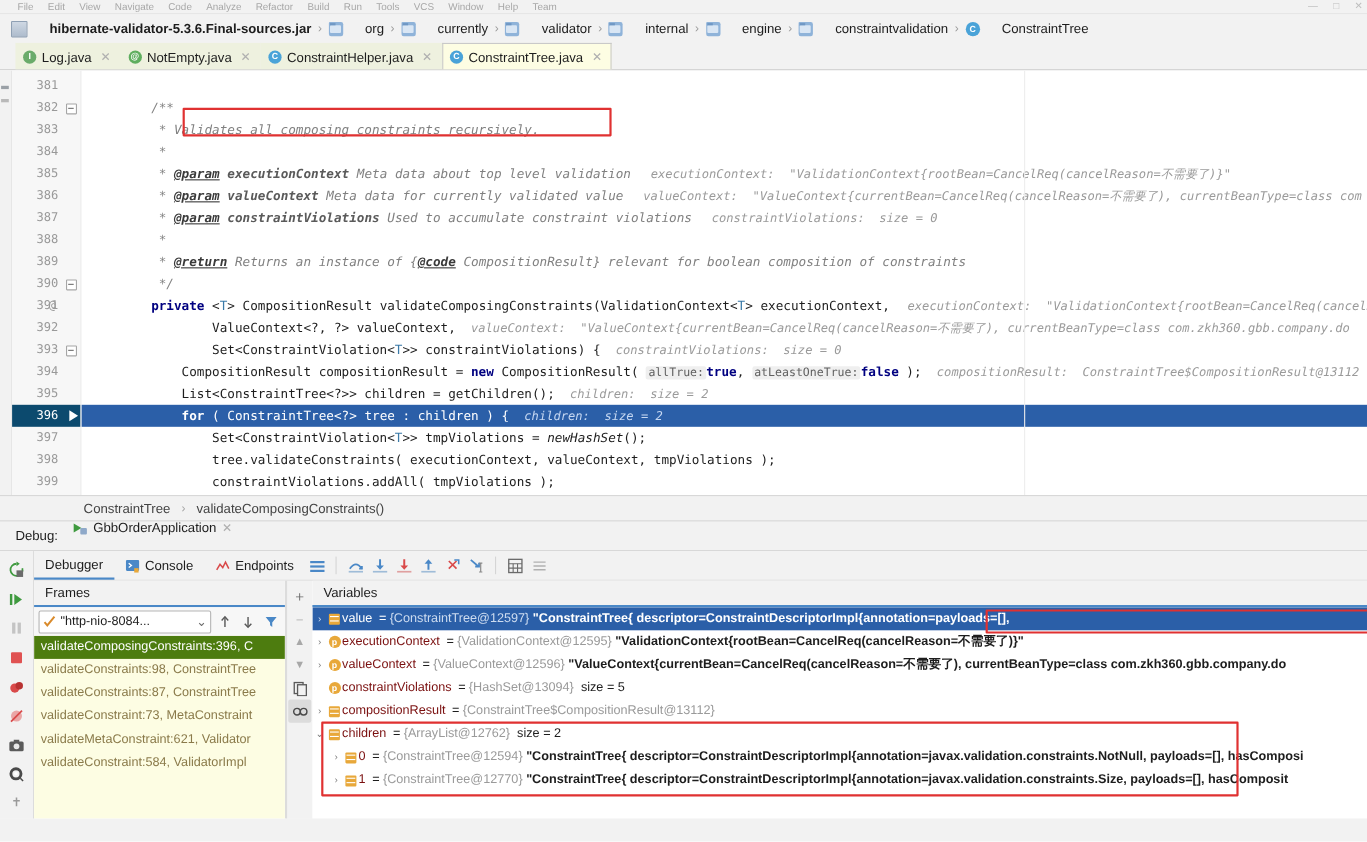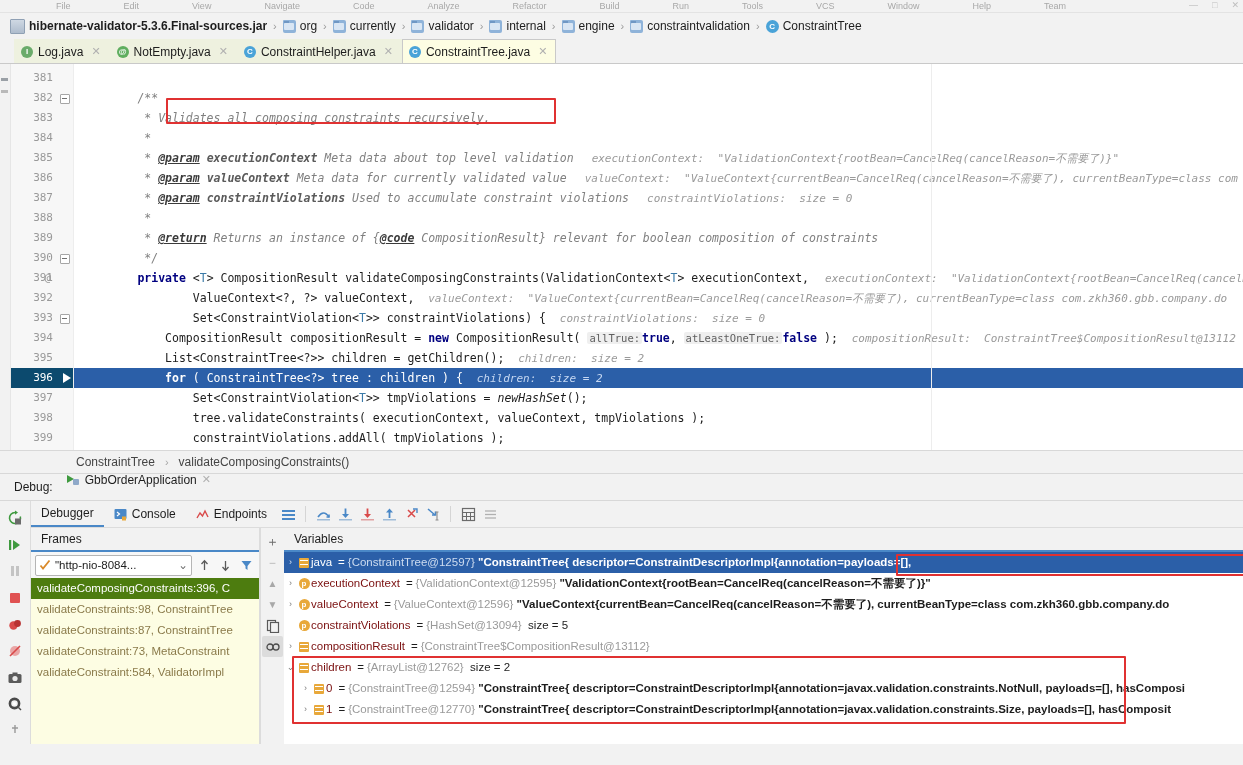--- a/index.html
+++ b/index.html
@@ -8,28 +8,28 @@
     background:#f2f2f2;
     font-family:"Liberation Sans", sans-serif;
     font-size:12px;color:#1d1d1d;
     -webkit-font-smoothing:antialiased;
   }
   .app{position:relative;width:1243px;height:765px;}
 
   
   .menubar{height:12px;background:#f2f2f2;display:flex;align-items:center;
     padding-left:16px;gap:13px;overflow:hidden;border-bottom:1px solid #e3e3e3;}
-  .menubar .mi{font-size:9px;color:#6a6a6a;line-height:9px;opacity:.55;white-space:nowrap;margin-left:40px;}
+  .menubar .mi{font-size:9px;color:#6a6a6a;line-height:9px;opacity:.55;white-space:nowrap;}
   .menubar .winbtns{position:absolute;right:4px;top:0;display:flex;gap:14px;}
   .menubar .winbtns span{font-size:9px;color:#8a8a8a;opacity:.5;}
 
   
   .crumbbar{height:26px;background:#f2f2f2;display:flex;align-items:center;
     padding-left:8px;}
-  .crumb{display:flex;align-items:center;gap:4px;padding:0 2px;white-space:nowrap;}
+  .crumb{display:flex;align-items:center;gap:20px;padding:0 2px;white-space:nowrap;}
   .crumb .lbl{font-size:12px;color:#1d1d1d;}
   .crumb.jar .lbl{font-weight:bold;}
   .sep{color:#9a9a9a;font-size:11px;margin:0 4px;}
   .ic{display:inline-block;width:13px;height:13px;position:relative;flex:0 0 13px;}
   .ic-jar{background:linear-gradient(#cfd8e3,#aebccd);border:1px solid #8fa0b4;border-radius:1px;}
   .ic-folder{background:#8fb3d9;border-radius:1px 2px 2px 2px;}
   .ic-folder:before{content:"";position:absolute;left:1px;top:3px;width:10px;height:7px;
     background:#d9e6f4;border-radius:1px;}
   .ic-folder:after{content:"";position:absolute;left:1px;top:1px;width:5px;height:2px;background:#6f97c4;}
   .ic-class{border-radius:50%;background:#4aa3d8;color:#fff;font-size:8px;
@@ -87,21 +87,21 @@
   
   .navbar2{height:22px;background:#f2f2f2;border-top:1px solid #d8d8d8;
     display:flex;align-items:center;padding-left:76px;gap:6px;}
   .navbar2 .lbl{font-size:12px;color:#444;}
   .navbar2 .sep{color:#a5a5a5;}
 
   
   .dbgbar{height:26px;background:#f2f2f2;border-top:1px solid #d8d8d8;
     display:flex;align-items:center;padding-left:14px;gap:8px;}
   .dbgbar .dlabel{font-size:12px;color:#1d1d1d;}
-  .runtab{display:flex;align-items:flex-start;gap:5px;padding:3px 6px 15px;
+  .runtab{display:flex;align-items:flex-end;gap:5px;padding:3px 6px 15px;
     border-bottom:2px solid #4a88c7;}
   .runtab .x{color:#b0b0b0;font-size:11px;}
   .runicon{width:13px;height:13px;position:relative;display:inline-block;}
   .runicon:before{content:"";position:absolute;left:0;top:2px;width:0;height:0;
     border-top:4px solid transparent;border-bottom:4px solid transparent;border-left:7px solid #3f9a3f;}
   .runicon:after{content:"";position:absolute;left:6px;top:6px;width:6px;height:6px;
     background:#8fa9c9;border-radius:1px;}
 
   
   .dbgwrap{display:flex;height:243px;border-top:1px solid #d8d8d8;background:#f7f7f7;}
@@ -526,20 +526,21 @@
               <svg class="icosvg" width="13" height="13" viewBox="0 0 13 13">
                 <path d="M1.5 2 L11.5 2 L7.5 7 L7.5 11 L5.5 9.5 L5.5 7 Z" fill="#4a88c7"></path>
               </svg>
             </span>
           </div>
           <div class="frames">
             <div class="frow sel">validateComposingConstraints:396, C</div>
             <div class="frow">validateConstraints:98, ConstraintTree</div>
             <div class="frow">validateConstraints:87, ConstraintTree</div>
             <div class="frow">validateConstraint:73, MetaConstraint</div>
+            <div class="frow">validateMetaConstraint:621, Validator</div>
             <div class="frow">validateConstraint:584, ValidatorImpl</div>
           </div>
         </div>
 
         <div class="sidebtns">
           <div class="sb">＋</div>
           <div class="sb" style="color:#b5b5b5;">－</div>
           <div class="sb" style="color:#a8a8a8;font-size:10px;">▲</div>
           <div class="sb" style="color:#a8a8a8;font-size:10px;">▼</div>
           <div class="sb">
@@ -558,21 +559,21 @@
 
         <div class="varspane">
           <div class="paneheader sel">Variables</div>
           <div class="varsbody">
 
             <div class="vrow sel">
               <span class="chev">›</span>
               <span class="vicon">
                   <span class="gi"></span>
                 </span>
-              <span class="vname">java</span>
+              <span class="vname">value</span>
               <span class="veq">=</span>
               <span class="vtype">{ConstraintTree@12597}</span>
               <span>&nbsp;</span>
               <span class="vval">"ConstraintTree{ descriptor=ConstraintDescriptorImpl{annotation=</span>
               <span class="vval"> payloads=[],</span>
             </div>
 
             <div class="vrow">
               <span class="chev">›</span>
               <span class="vicon">

